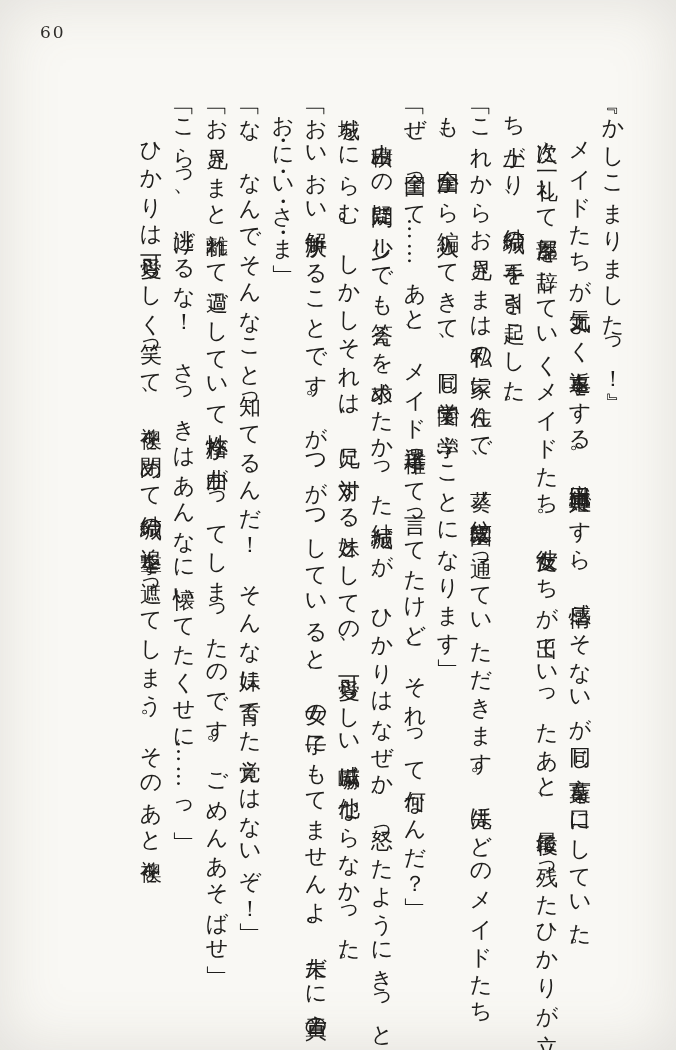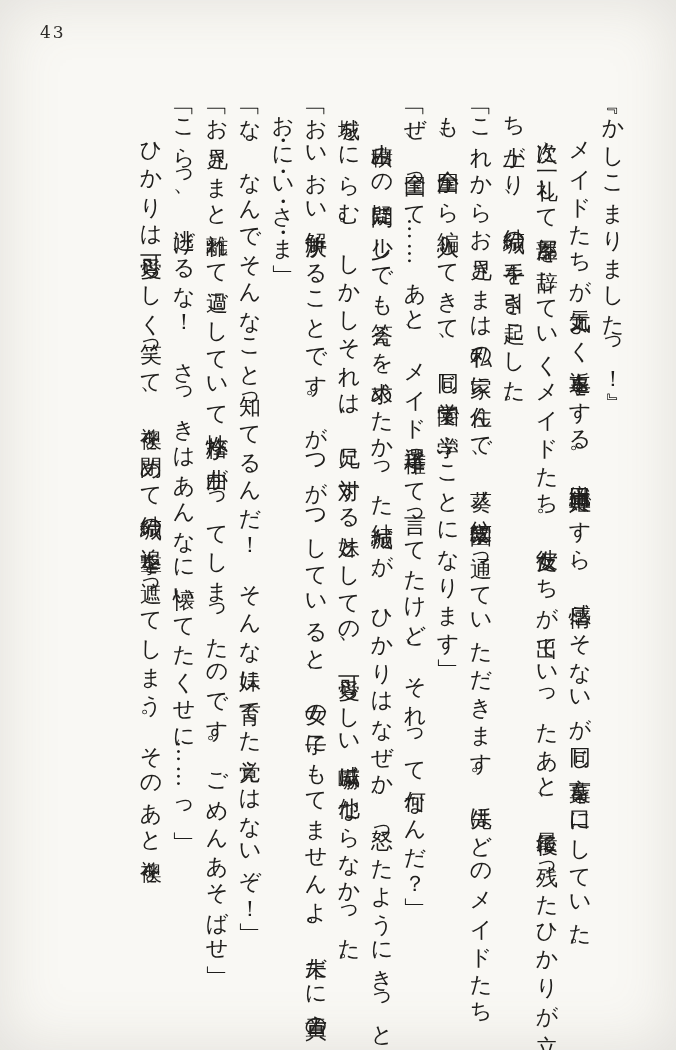--- a/index.html
+++ b/index.html
@@ -48,21 +48,21 @@
   }
   .page-text p.dialogue {
     text-indent: 0;
   }
 </style>
 </head>
 <body>
 
 <div class="page">
 
-  <div class="page-number">43</div>
+  <div class="page-number">60</div>
 
   <div class="page-text">
     <p class="dialogue">『かしこまりましたっ！』</p>
     <p class="narrative">メイドたちが元気よく返事をする。織田真姫ですら、感情こそないが同じ言葉を口にしていた。</p>
     <p class="narrative">次々に一礼して部屋を辞していくメイドたち。彼女たちが出ていったあと、最後に残ったひかりが立ち上がり、結城の手を引き起こした。</p>
     <p class="dialogue">「これからお兄さまは私の家に住んで、葵ノ紋学園に通っていただきます。先ほどのメイドたちも、全国から編入してきて、同じ学園で学ぶことになります」</p>
     <p class="dialogue">「ぜ、全国って……あと、メイド選手権って言ってたけど、それって何なんだ？」</p>
     <p class="narrative">山積みの疑問に少しでも答えを求めたかった結城だが、ひかりはなぜか、怒ったようにきっと結城をにらむ。しかしそれは、兄に対する妹としての、可愛らしい威嚇に他ならなかった。</p>
     <p class="dialogue">「おいおい解決することです。がつがつしていると、女の子にもてませんよ。未だに童貞のお・に・い・さ・ま」</p>
     <p class="dialogue">「な、なんでそんなこと知ってるんだ！　そんな妹に育てた覚えはないぞ！」</p>

